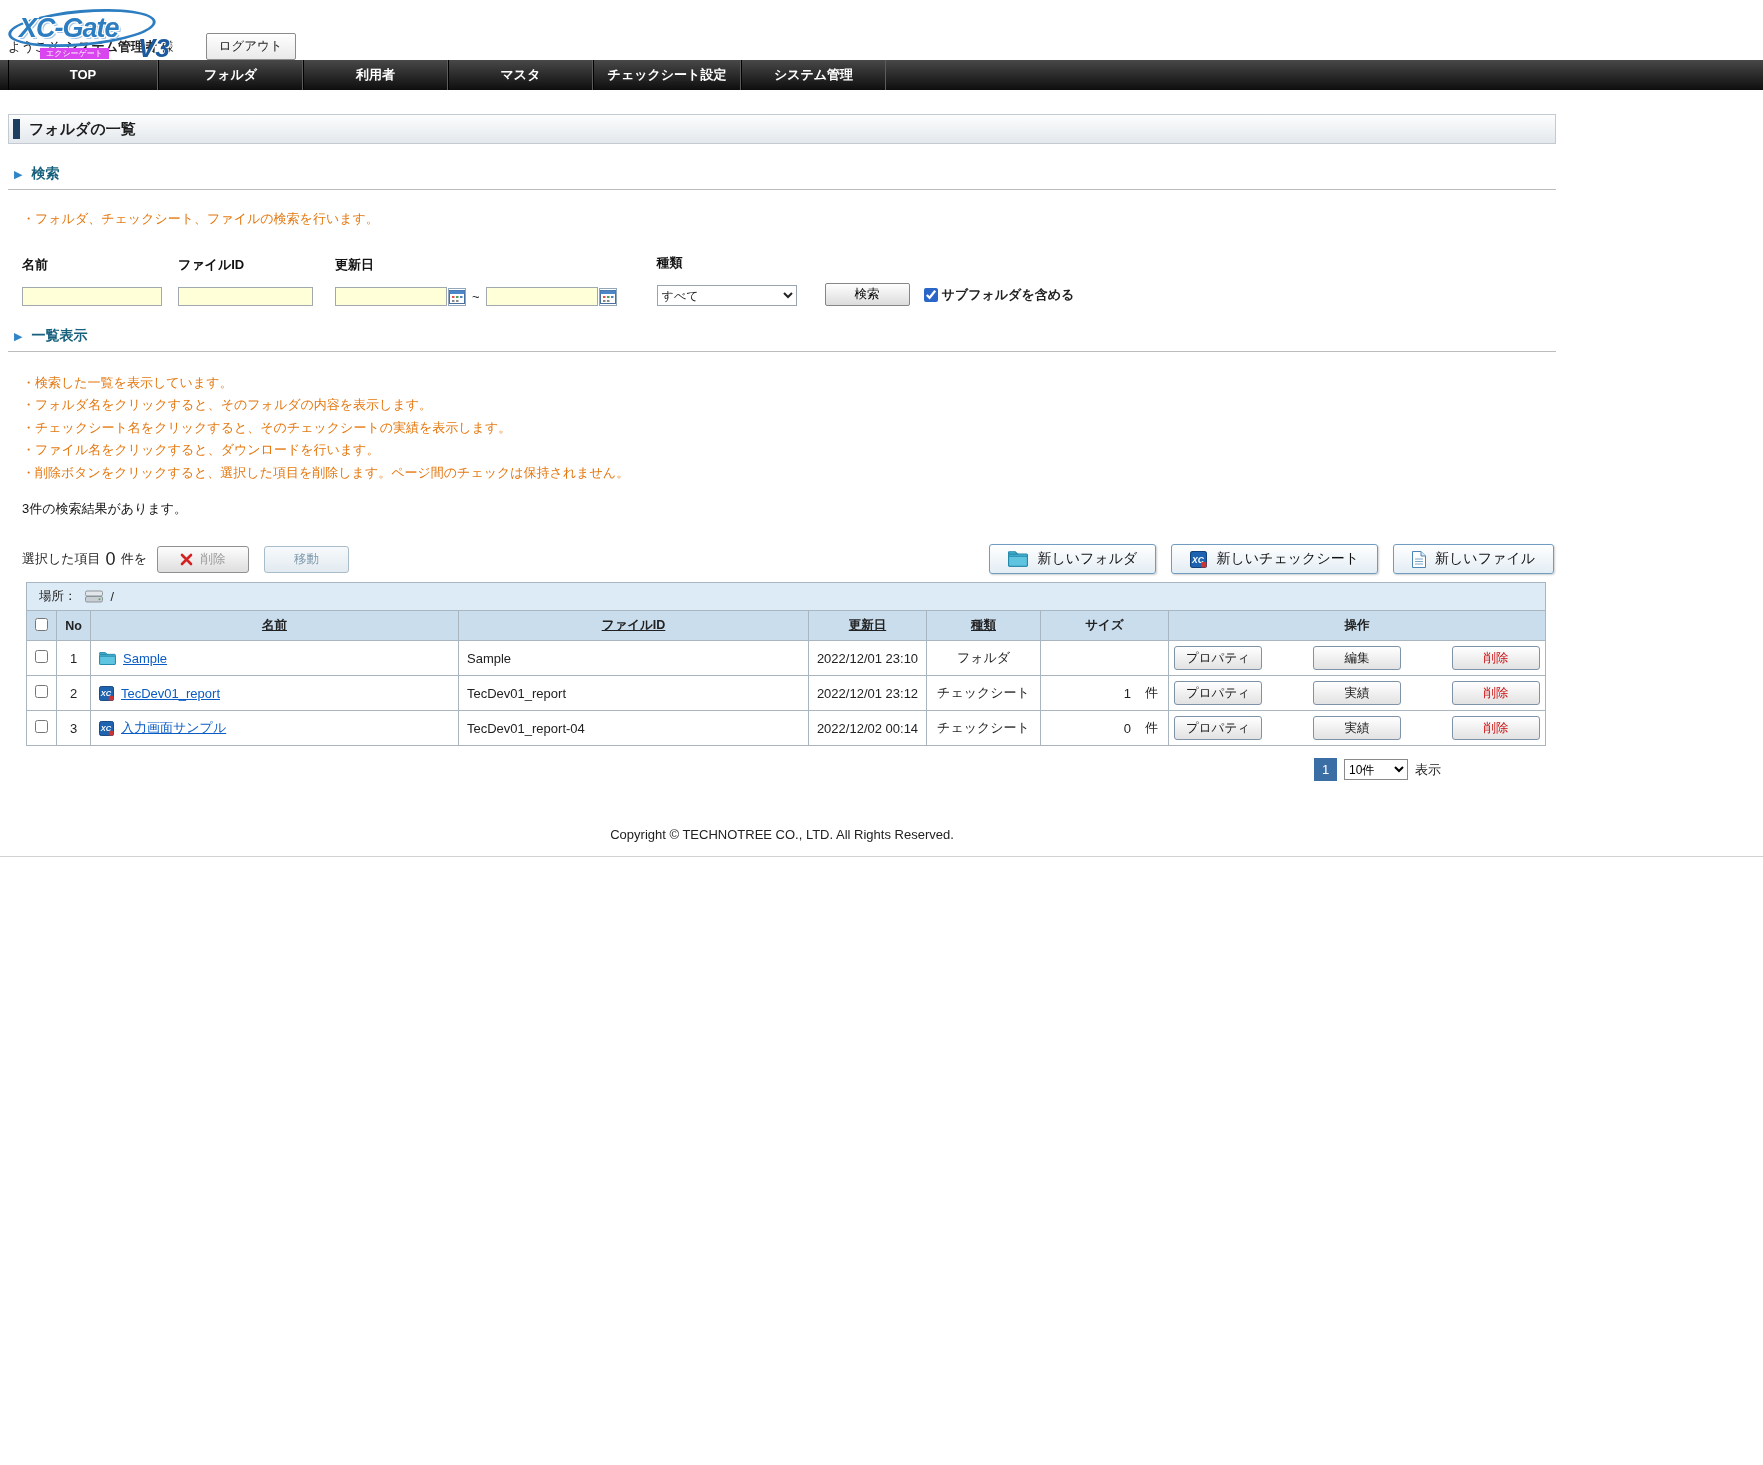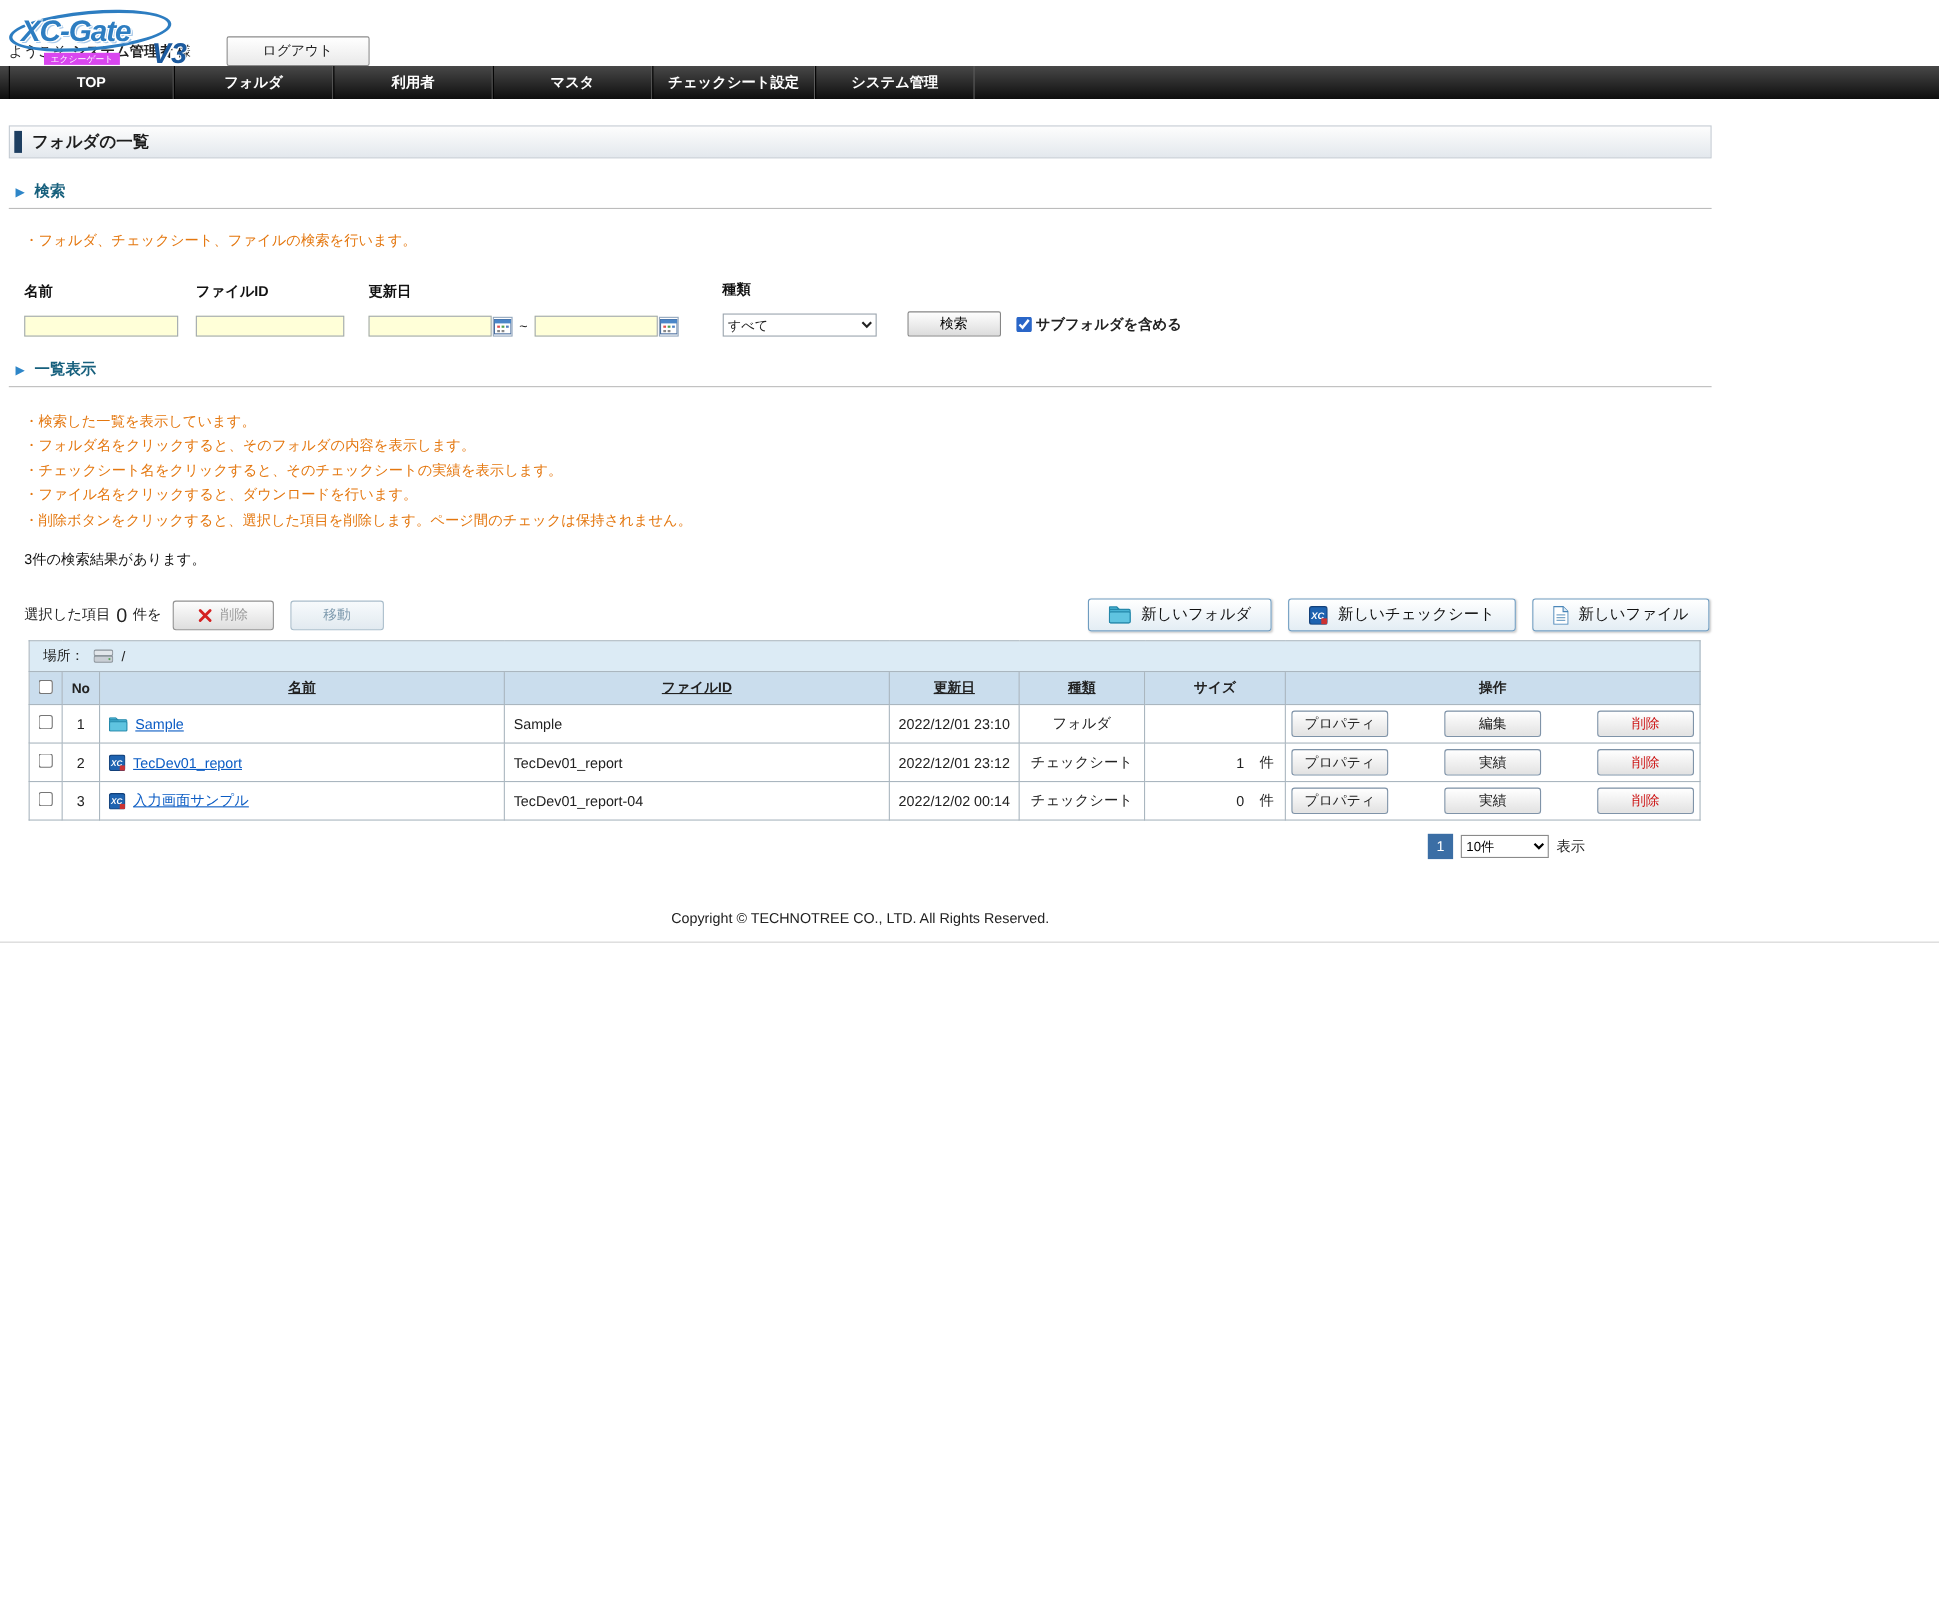--- a/index.html
+++ b/index.html
@@ -10,21 +10,21 @@
   .top-header { display:flex; justify-content:space-between; align-items:flex-start; height:60px; padding-top:6px;flex-direction:column; }
   .logo { position:relative; width:200px; height:54px; cursor:pointer; }
   .logo-ring { position:absolute; left:0; top:4px; width:148px; height:36px; border:3px solid #2d7dc1; border-radius:50%; transform:rotate(-5deg); }
   .logo-text { position:absolute; left:11px; top:7px; font-style:italic; font-weight:bold; font-size:27px; letter-spacing:-1px; color:#2d7dc1;
                text-shadow:-1px -1px 0 #fff,1px -1px 0 #fff,-1px 1px 0 #fff,1px 1px 0 #fff,2px 2px 0 #a8c8e8; }
   .logo-sub { position:absolute; left:32px; top:42px; font-size:8px; line-height:11px; color:#fff; background:#d946ef; padding:0 6px; }
   .logo-v3 { position:absolute; left:130px; top:27px; font-style:italic; font-weight:bold; font-size:26px; color:#1c5a9e; text-shadow:1px 1px 0 #fff; }
   .header-right { display:flex; align-items:center; gap:32px; margin-top:20px; }
   .welcome { font-size:13px; }
   .welcome .user { font-weight:bold; }
-  .logout-btn { font-size:12.5px; padding:4px 32px; background:linear-gradient(#ffffff,#e9e9e9); border:1px solid #8c8c8c; border-radius:2px; cursor:pointer; color:#222; }
+  .logout-btn { font-size:12.5px; padding:4px 12px; background:linear-gradient(#ffffff,#e9e9e9); border:1px solid #8c8c8c; border-radius:2px; cursor:pointer; color:#222; }
 
   
   .main-nav { width:1763px; height:30px; background:linear-gradient(#484848,#0e0e0e); display:flex; padding-left:8px;text-decoration:underline; }
   .nav-item { width:145px; line-height:29px; text-align:center; color:#fff; font-size:13px; font-weight:bold;
               border-right:1px solid #5c5c5c; border-left:1px solid #000; cursor:pointer; }
   .nav-item.first { width:150px; }
   .nav-item.wide { width:148px; }
 
   
   .breadcrumb { margin:15px 0 0 6px; font-size:12.5px; }
@@ -89,21 +89,21 @@
   .size-cell { padding-right:10px; }
   .size-inner { display:flex; justify-content:flex-end; align-items:center; gap:14px; }
   .actions-inner { display:flex; justify-content:space-between; padding:0 5px; }
   .act-btn { width:88px; height:24px; font-size:12.5px; background:linear-gradient(#ffffff,#e2e2e2); border:1px solid #7f93a8; border-radius:3px; cursor:pointer; color:#222; }
   .act-btn.danger { color:#cc1111; }
   .icon-wrap { display:inline-flex; align-items:center; }
 
   
   .pagination { width:1537px; margin-top:12px; display:flex; justify-content:flex-end; align-items:center; gap:7px; padding-right:104px; }
   .page-box { width:23px; height:23px; background:#3b6ea5; color:#fff; font-size:13px; display:flex; align-items:center; justify-content:center; cursor:pointer; }
-  select.perpage-select { height:21px; width:80px; font-size:12px; border:1px solid #8a8a8a; background:#fff; }
+  select.perpage-select { height:21px; width:64px; font-size:12px; border:1px solid #8a8a8a; background:#fff; }
   .show-label { font-size:13px; }
   footer { margin-top:46px; text-align:center; font-size:13px; color:#222; }
   .bottom-rule { margin-top:14px; width:1763px; border-top:1px solid #d2d2d2; height:0; }
 </style>
 </head>
 <body>
 
 <div class="content">
   <header class="top-header">
     <div class="logo">

